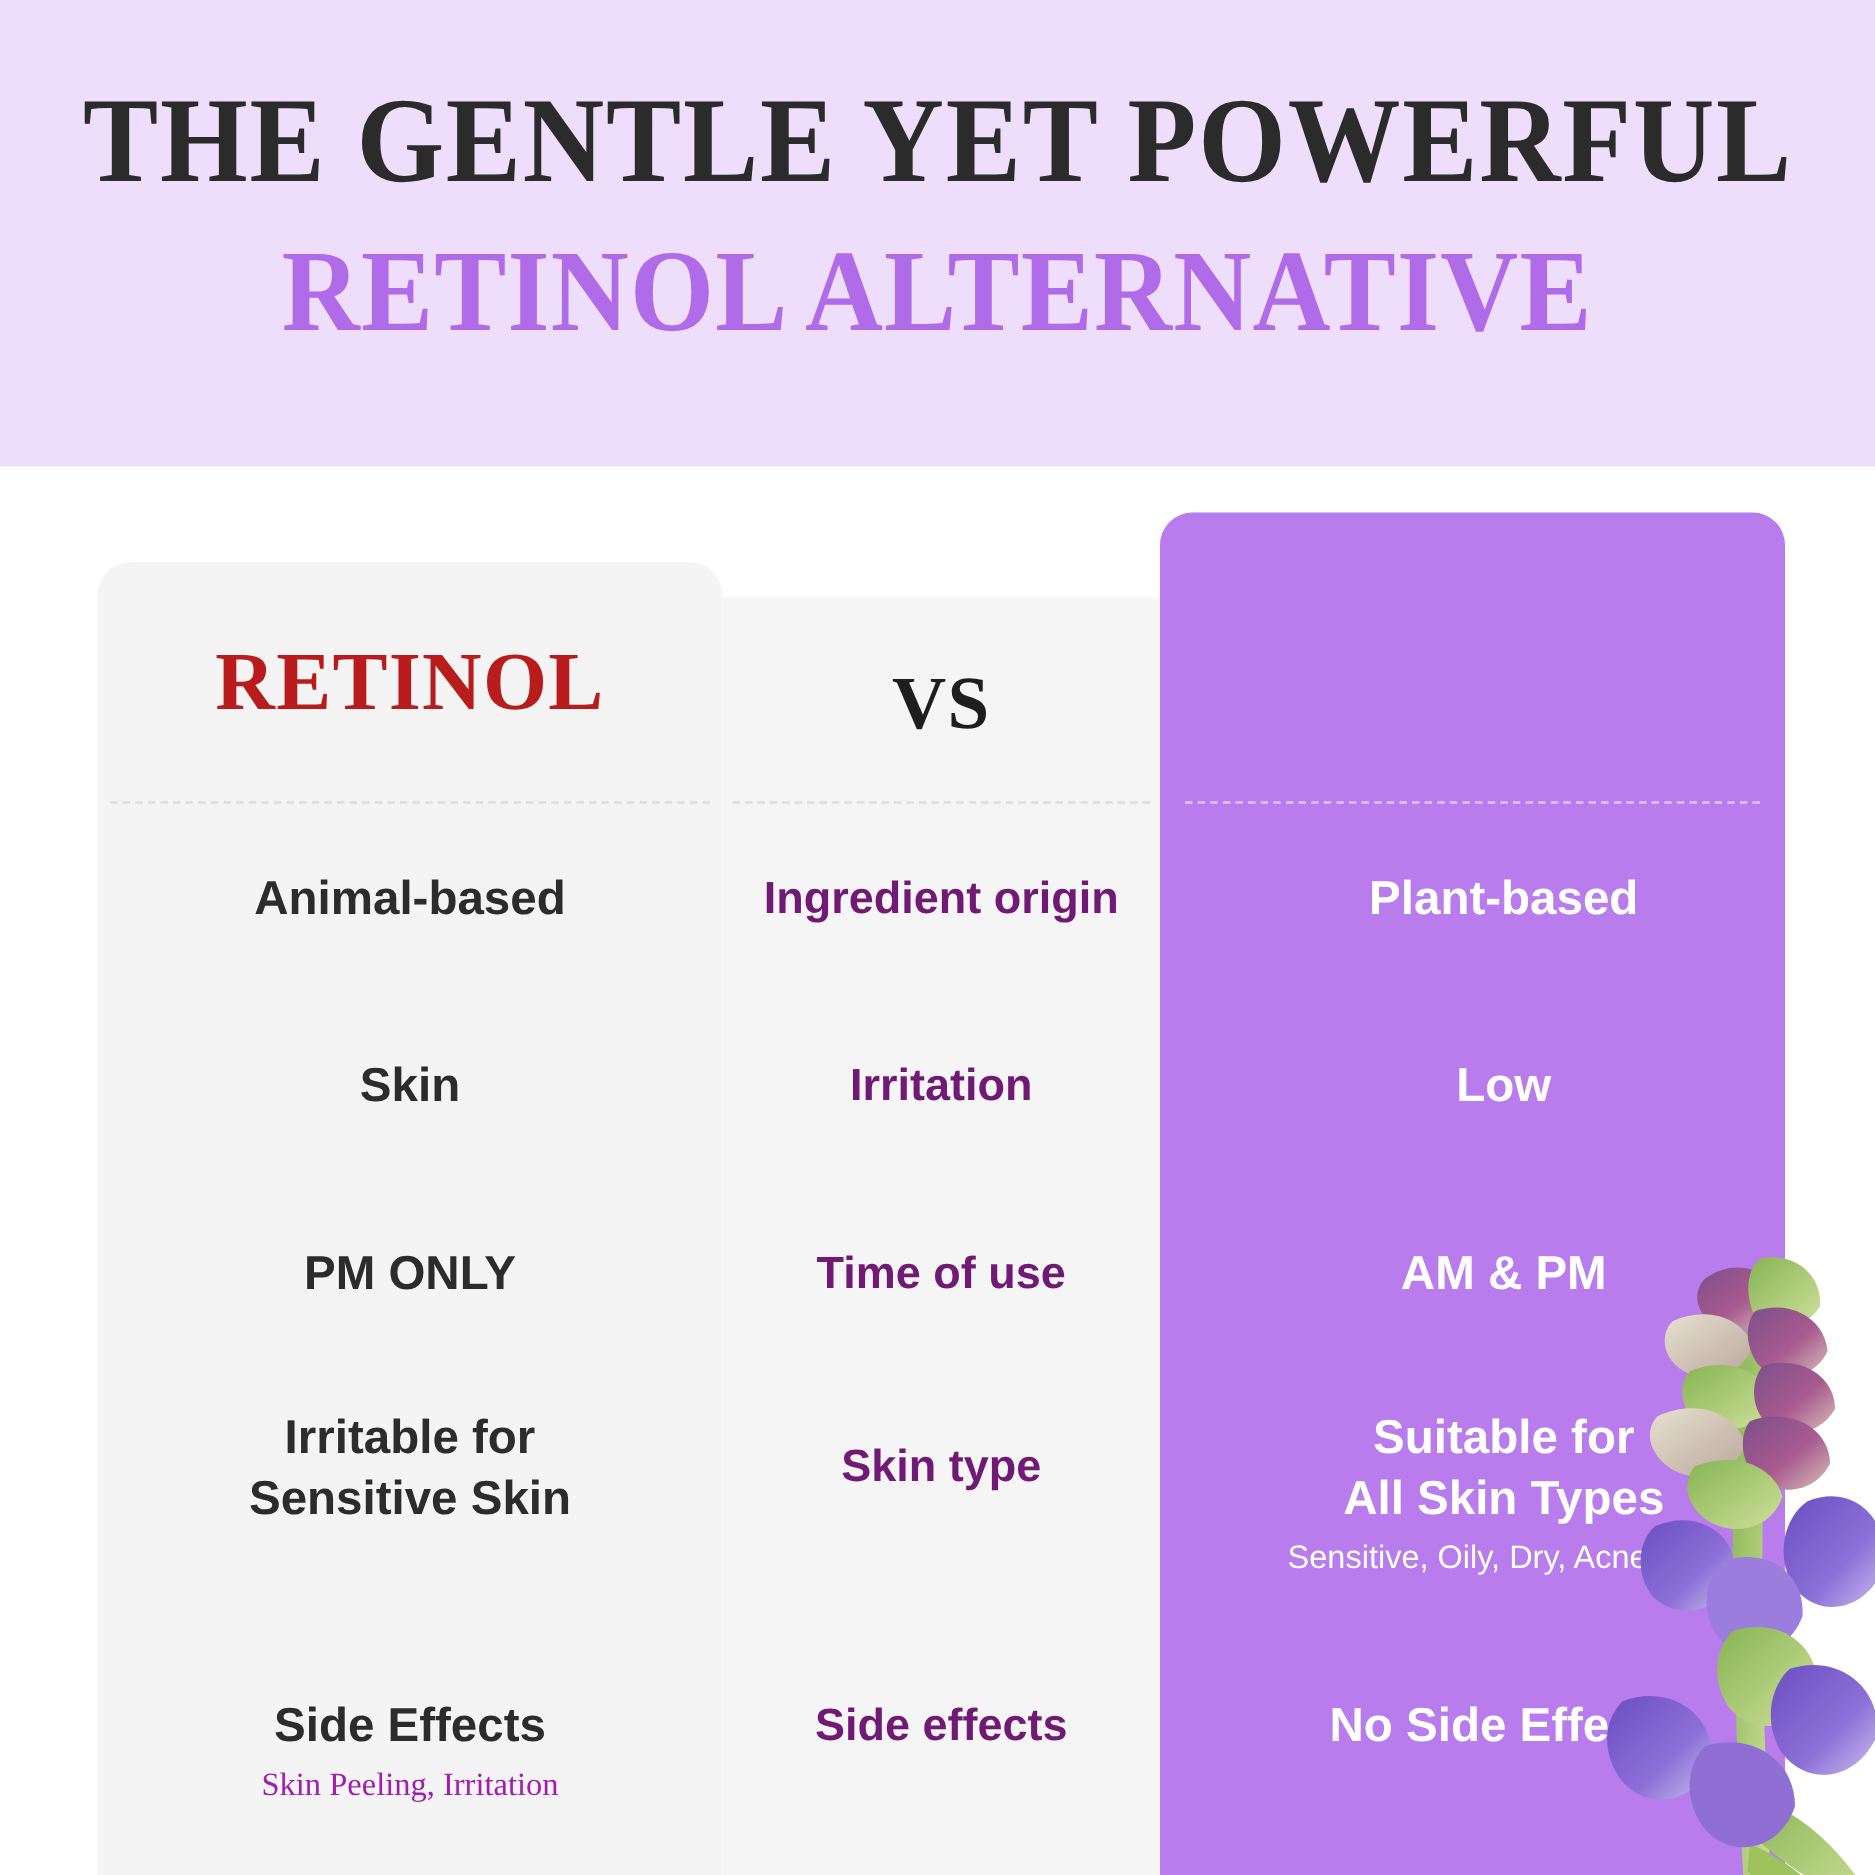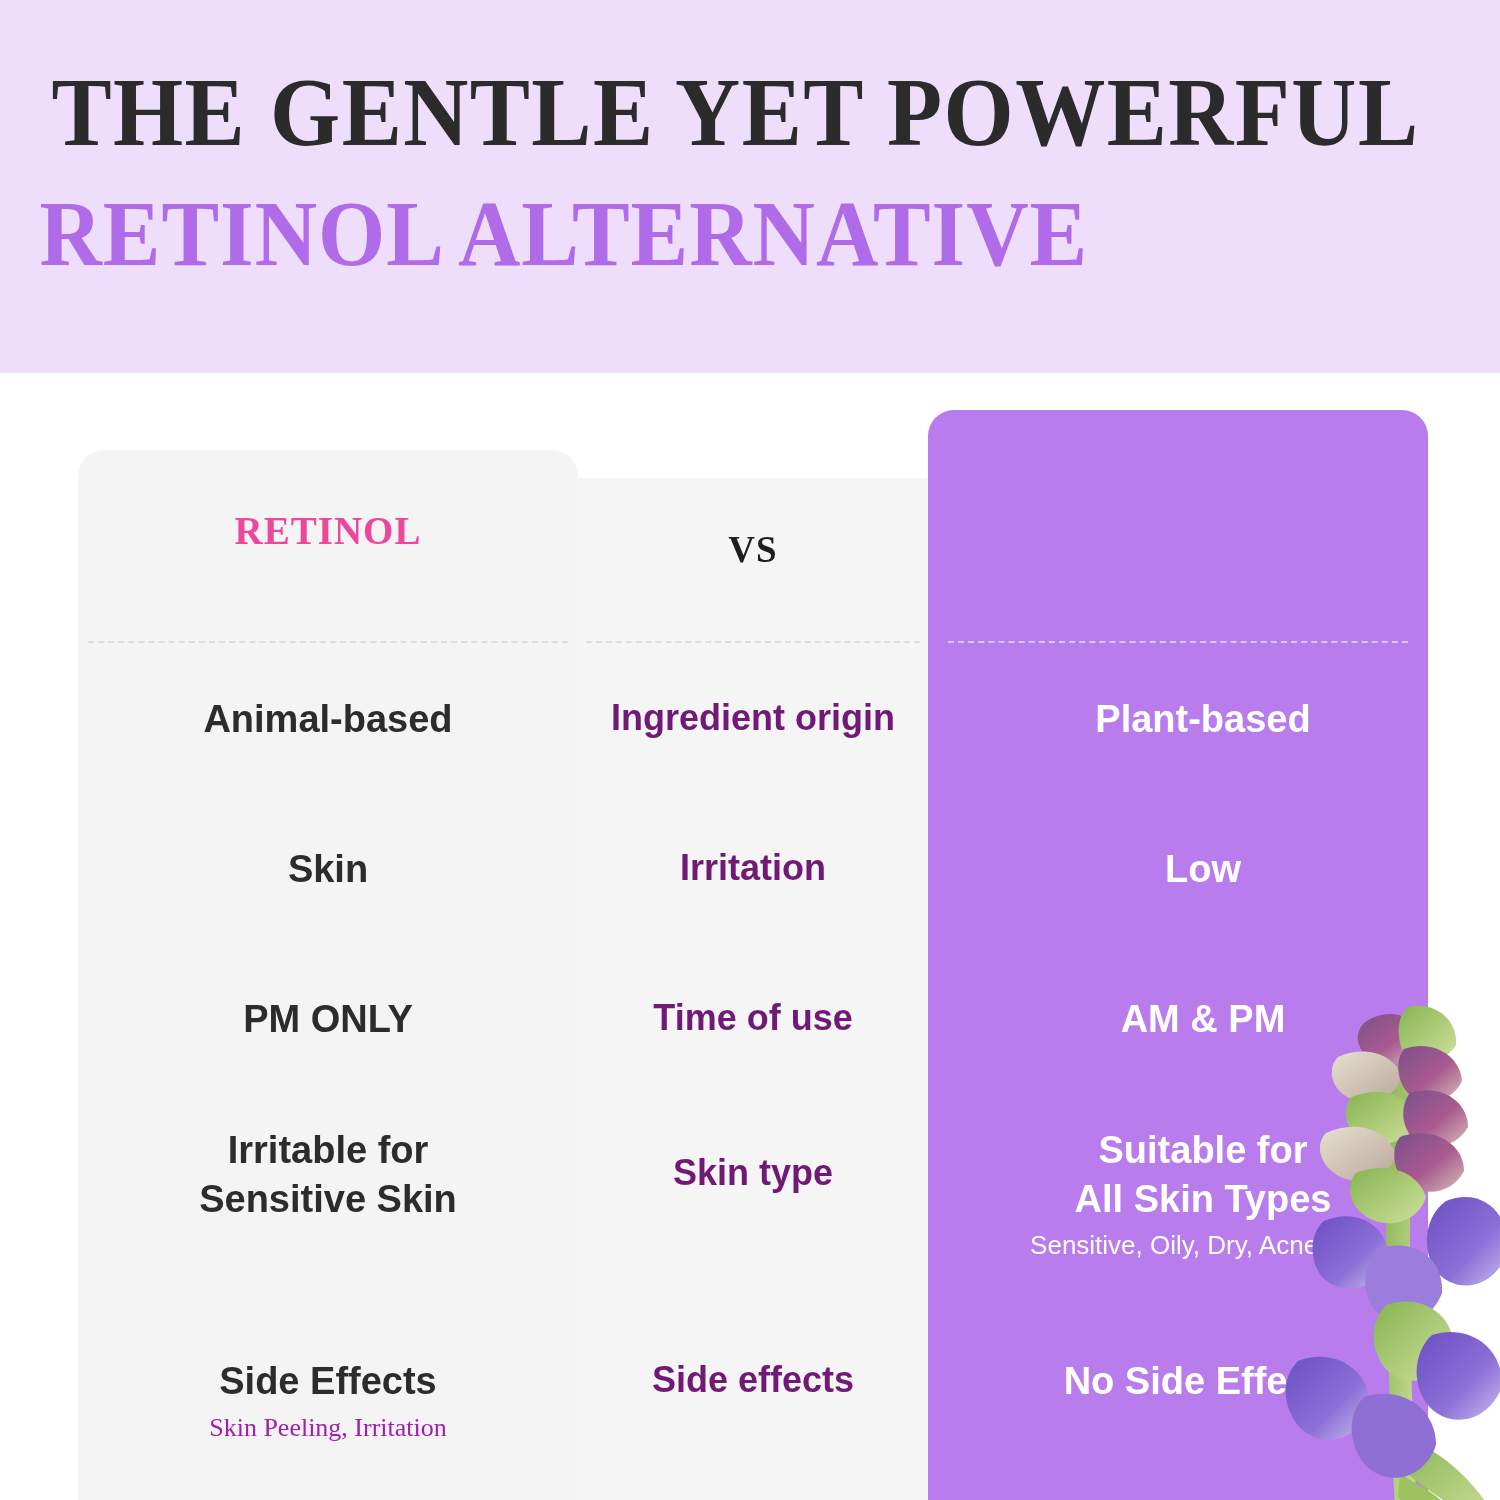--- a/index.html
+++ b/index.html
@@ -33,21 +33,21 @@
     box-sizing: border-box;
   }
   .header-inner {
     position: absolute;
     left: 0;
     top: 0;
     width: 1500px;
     height: 373px;
     display: flex;
     flex-direction: column;
-    align-items: flex-start;
+    align-items: center;
     justify-content: center;
     padding-bottom: 29px;
     box-sizing: border-box;
   }
   .title-line1 {
     font-family: "Liberation Serif", "DejaVu Serif", serif;
     font-weight: bold;
     font-size: 97px;
     line-height: 1.0;
     letter-spacing: 1.5px;
@@ -123,26 +123,26 @@
   
   .card-heading {
     position: absolute;
     font-family: "Liberation Serif", "DejaVu Serif", serif;
     font-weight: bold;
     text-align: center;
     letter-spacing: 1px;
   }
   .heading-retinol {
     left: 78px; top: 135px; width: 500px;
-    font-size: 39px;
-    color: #ec4899;
+    font-size: 66px;
+    color: #b91c1c;
   }
   .heading-vs {
     left: 578px; top: 155px; width: 350px;
-    font-size: 37px;
+    font-size: 60px;
     color: #1e1e1e;
   }
   .heading-bakuchiol {
     left: 928px; top: 128px; width: 500px;
     font-size: 58px;
     color: #ffffff;
   }
 
   
   .rows {

